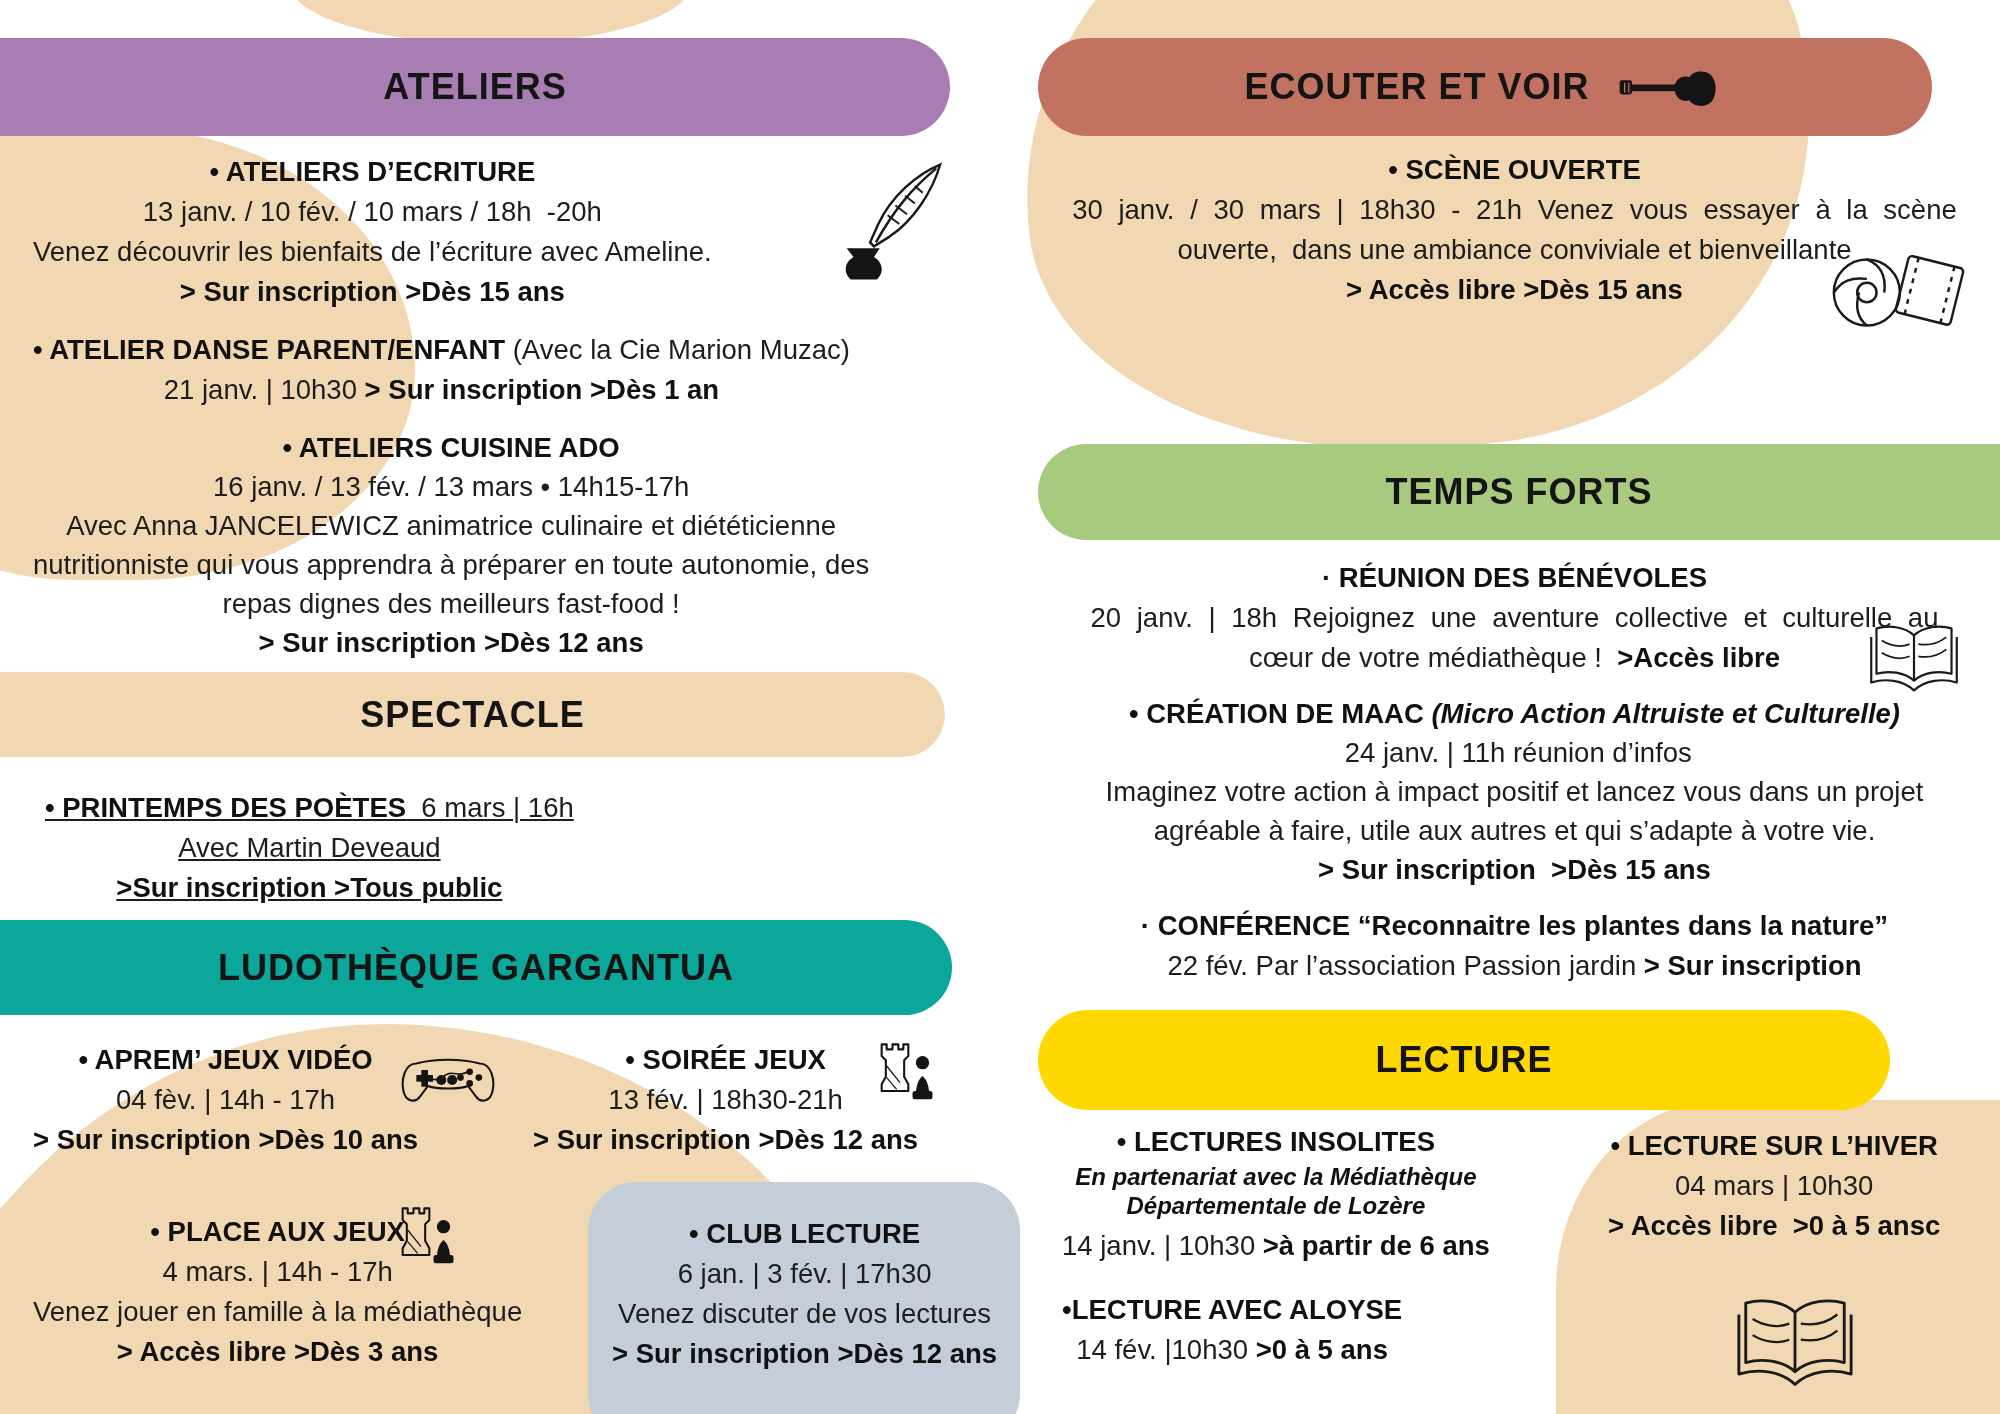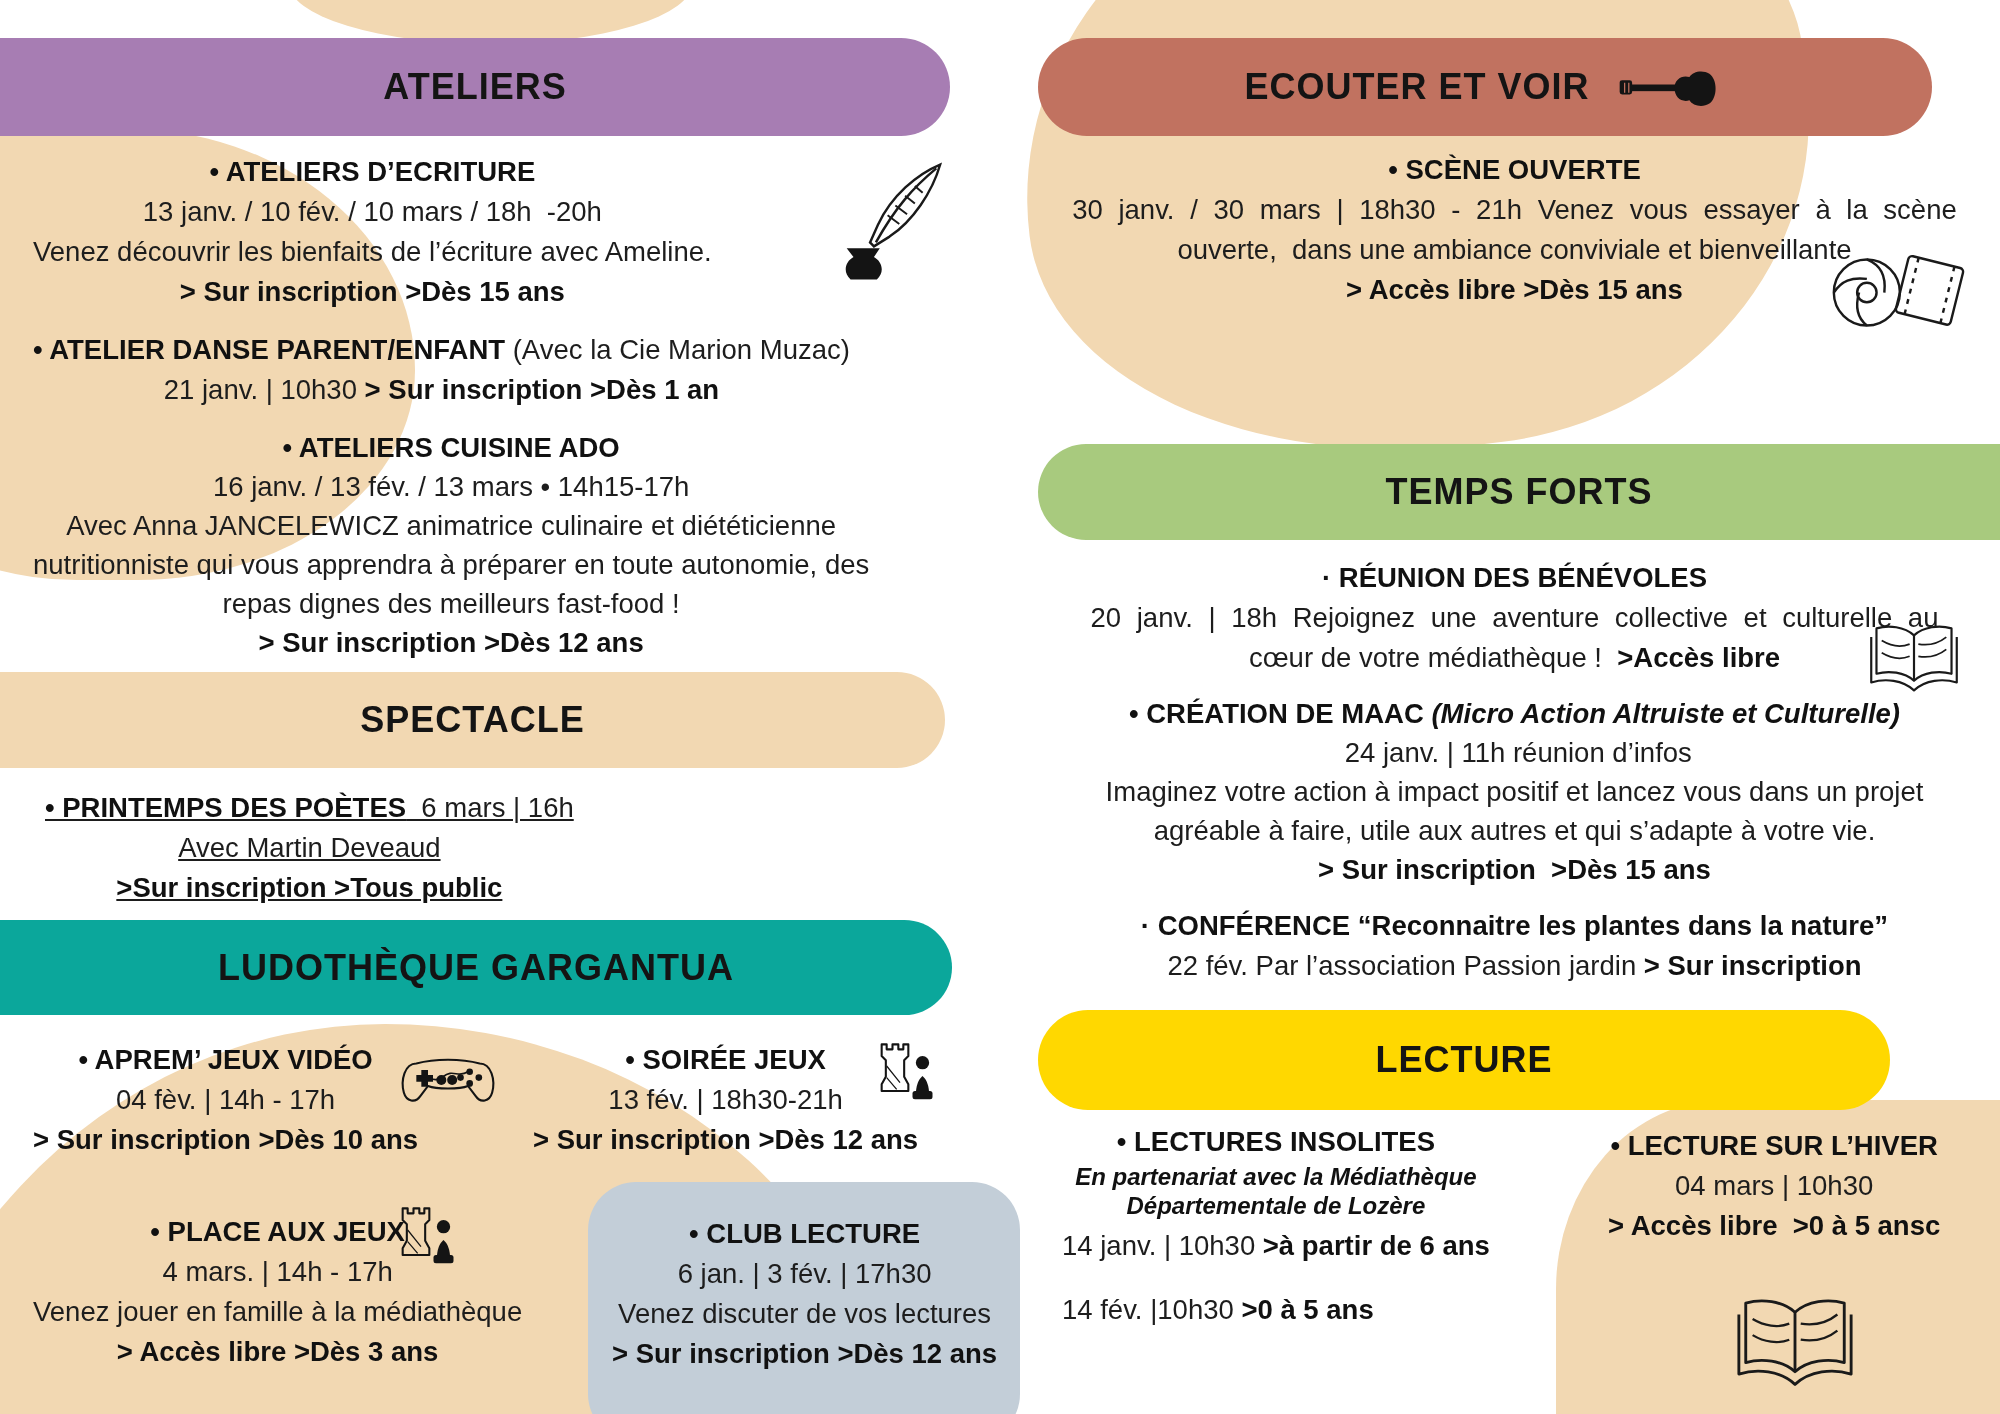--- a/index.html
+++ b/index.html
@@ -7,21 +7,21 @@
           font-family:"Liberation Sans","DejaVu Sans",sans-serif;color:#1d1d1d;}
   .blob{position:absolute;background:var(--beige,#f2d8b2);z-index:0;}
   #blob-a{left:288px;top:-80px;width:405px;height:124px;border-radius:50%;}
   #blob-b{left:-150px;top:128px;width:565px;height:452px;border-radius:42% 58% 55% 45% / 45% 60% 52% 40%;}
   #blob-c{left:1022px;top:-150px;width:790px;height:600px;border-radius:48% 52% 45% 55% / 58% 42% 55% 45%;transform:rotate(-7deg);}
   #blob-d{left:-130px;top:1024px;width:1030px;height:600px;border-radius:50% 50% 0 0 / 92% 78% 0 0;}
   #blob-e{left:1556px;top:1100px;width:560px;height:420px;border-radius:30% 12% 0 0 / 45% 20% 0 0;}
   .hdr{position:absolute;z-index:1;display:flex;align-items:center;justify-content:center;
        font-weight:800;font-size:36px;letter-spacing:1px;color:#141414;}
   #hdr-ateliers{left:0;top:38px;width:950px;height:98px;background:var(--purple,#a77db3);border-radius:0 55px 55px 0;}
-  #hdr-spectacle{left:0;top:672px;width:945px;height:96px;background:var(--beige,#f2d8b2);border-radius:0 55px 55px 0;}
+  #hdr-spectacle{left:0;top:672px;width:945px;height:85px;background:var(--beige,#f2d8b2);border-radius:0 55px 55px 0;}
   #hdr-ludo{left:0;top:920px;width:952px;height:95px;background:var(--teal,#0ba79b);border-radius:0 55px 55px 0;}
   #hdr-ecouter{left:1038px;top:38px;width:894px;height:98px;background:var(--terracotta,#c17260);border-radius:55px;gap:28px;}
   #hdr-temps{left:1038px;top:444px;width:962px;height:96px;background:var(--green,#a8ca7e);border-radius:55px 0 0 55px;}
   #hdr-lecture{left:1038px;top:1010px;width:852px;height:100px;background:var(--yellow,#ffd800);border-radius:55px;}
   .blk{position:absolute;z-index:2;}
   .ln{white-space:pre-wrap;font-size:27.5px;line-height:40px;font-weight:400;text-align:center;}
   .lh39 .ln{line-height:39px;}
   .bd{font-weight:700;color:#111;}
   .it{font-style:italic;}
   .sub{font-size:24px;line-height:29px;}
@@ -225,20 +225,21 @@
   </div>
 
   <div class="blk" style="left:1062px;top:1122px;">
     <div class="ln bd">• LECTURES INSOLITES</div>
     <div class="ln sub bd it">En partenariat avec la Médiathèque</div>
     <div class="ln sub bd it">Départementale de Lozère</div>
     <div class="ln" style="margin-top:6px;"><span>14 janv. | 10h30 </span><span class="bd">&gt;à partir de 6 ans</span></div>
   </div>
 
   <div class="blk" style="left:1062px;top:1290px;">
+    <div class="ln bd">•LECTURE AVEC ALOYSE</div>
     <div class="ln"><span>14 fév. |10h30 </span><span class="bd">&gt;0 à 5 ans</span></div>
   </div>
 
   <div class="blk" style="left:1608px;top:1126px;">
     <div class="ln bd">• LECTURE SUR L’HIVER</div>
     <div class="ln">04 mars | 10h30</div>
     <div class="ln bd">&gt; Accès libre  &gt;0 à 5 ansc</div>
   </div>
 
   <div class="icon" style="left:1732px;top:1282px;">

